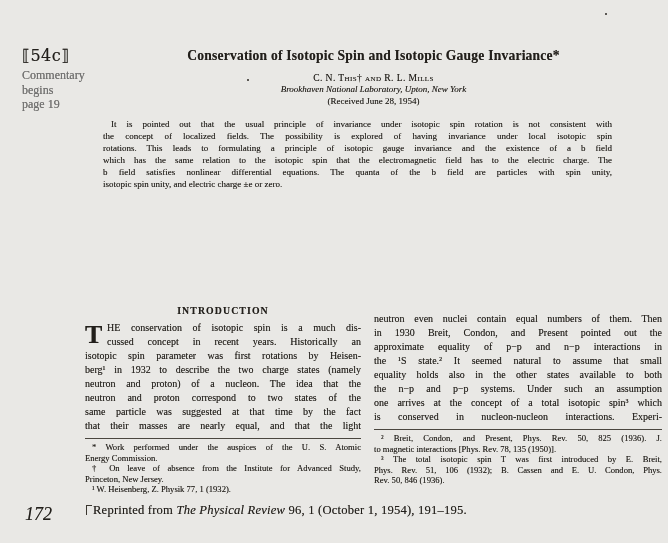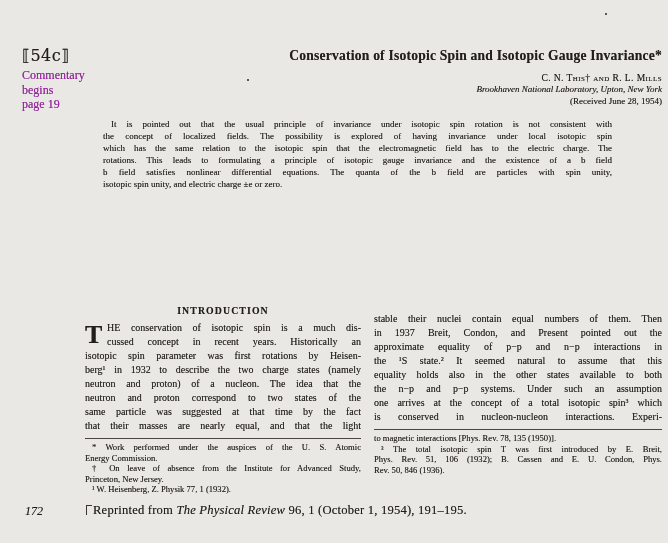--- a/index.html
+++ b/index.html
@@ -10,24 +10,24 @@
     color:#221f1b;
     text-shadow:0 0 .5px rgba(40,36,30,.55);
   }
   .abs{position:absolute;}
 
   
   .paper-number{
     left:22px;top:46px;font-size:16px;letter-spacing:.5px;
     font-family:"DejaVu Serif","Liberation Serif",serif;
   }
-  .margin-note{left:22px;top:68px;font-size:12px;line-height:14.6px;color:#a21caf;}
+  .margin-note{left:22px;top:68px;font-size:12px;line-height:14.6px;color:#737373;}
 
   
-  .headblock{left:85px;top:48px;width:577px;text-align:right;}
+  .headblock{left:85px;top:48px;width:577px;text-align:center;}
   .title{font-size:13.6px;font-weight:bold;letter-spacing:.2px;}
   .authors{margin-top:8px;font-size:9.6px;font-variant:small-caps;letter-spacing:.4px;}
   .affil{font-size:9px;font-style:italic;margin-top:1px;}
   .received{font-size:9px;margin-top:2px;}
 
   
   .abstract{left:103px;top:118px;width:509px;font-size:9px;line-height:12.1px;}
   .jline{text-align:justify;text-align-last:justify;white-space:normal;}
   .jline.last{text-align-last:left;}
   .indent1{text-indent:8px;}
@@ -41,21 +41,21 @@
   .col-right .bodytext{margin-top:10px;}
   .dropcap{
     position:absolute;left:0;top:1px;font-size:26px;line-height:26px;font-weight:bold;
   }
   .dc-indent{padding-left:22px;}
   .fnrule{border-top:1px solid #4a463f;height:0;margin-top:5px;}
   .footnotes{font-size:8.6px;line-height:10.6px;margin-top:3px;}
   .fn-first{text-indent:7px;}
 
   
-  .page-number{left:25px;top:504px;font-size:12px;font-style:italic;}
+  .page-number{left:25px;top:504px;font-size:18px;font-style:italic;}
   .reprint{left:86px;top:503px;font-size:12.6px;letter-spacing:.2px;text-align:right;}
   .reprint .it{font-style:italic;}
   .artifact-corner{
     display:inline-block;width:5px;height:9px;margin-right:1px;
     border-left:1.5px solid #3a362f;border-top:1.5px solid #3a362f;vertical-align:-1px;
   }
   .dot{position:absolute;background:#2b2823;border-radius:50%;}
   .dot-a{left:605px;top:13px;width:2px;height:2px;}
   .dot-b{left:247px;top:79px;width:2px;height:2px;}
 </style>
@@ -72,22 +72,22 @@
 <div class="abs headblock">
   <div class="title">Conservation of Isotopic Spin and Isotopic Gauge Invariance*</div>
   <div class="authors">C. N. This† and R. L. Mills</div>
   <div class="affil">Brookhaven National Laboratory, Upton, New York</div>
   <div class="received">(Received June 28, 1954)</div>
 </div>
 
 <div class="abs abstract">
   <div class="jline indent1">It is pointed out that the usual principle of invariance under isotopic spin rotation is not consistent with</div>
   <div class="jline">the concept of localized fields. The possibility is explored of having invariance under local isotopic spin</div>
+  <div class="jline">rotations. This leads to formulating a principle of isotopic gauge invariance and the existence of a b field</div>
   <div class="jline">which has the same relation to the isotopic spin that the electromagnetic field has to the electric charge. The</div>
-  <div class="jline">rotations. This leads to formulating a principle of isotopic gauge invariance and the existence of a b field</div>
   <div class="jline">b field satisfies nonlinear differential equations. The quanta of the b field are particles with spin unity,</div>
   <div class="jline last">isotopic spin unity, and electric charge ±e or zero.</div>
 </div>
 
 <div class="abs col-left">
   <div class="section-heading">INTRODUCTION</div>
   <div class="bodytext">
     <span class="dropcap">T</span>
     <div class="jline dc-indent">HE conservation of isotopic spin is a much dis-</div>
     <div class="jline dc-indent">cussed concept in recent years. Historically an</div>
@@ -103,31 +103,32 @@
     <div class="jline fn-first">* Work performed under the auspices of the U. S. Atomic</div>
     <div class="jline last">Energy Commission.</div>
     <div class="jline fn-first">† On leave of absence from the Institute for Advanced Study,</div>
     <div class="jline last">Princeton, New Jersey.</div>
     <div class="jline last fn-first">¹ W. Heisenberg, Z. Physik 77, 1 (1932).</div>
   </div>
 </div>
 
 <div class="abs col-right">
   <div class="bodytext">
-    <div class="jline">stable their nuclei contain equal numbers of them. Then</div>
-    <div class="jline">in 1937 Breit, Condon, and Present pointed out the</div>
+    <div class="jline">neutron even nuclei contain equal numbers of them. Then</div>
+    <div class="jline">in 1930 Breit, Condon, and Present pointed out the</div>
     <div class="jline">approximate equality of p−p and n−p interactions in</div>
-    <div class="jline">the ¹S state.² It seemed natural to assume that this</div>
+    <div class="jline">the ¹S state.² It seemed natural to assume that small</div>
     <div class="jline">equality holds also in the other states available to both</div>
     <div class="jline">the n−p and p−p systems. Under such an assumption</div>
     <div class="jline">one arrives at the concept of a total isotopic spin³ which</div>
     <div class="jline">is conserved in nucleon-nucleon interactions. Experi-</div>
   </div>
   <div class="fnrule"></div>
   <div class="footnotes">
+    <div class="jline fn-first">² Breit, Condon, and Present, Phys. Rev. 50, 825 (1936). J.</div>
     <div class="jline last">to magnetic interactions [Phys. Rev. 78, 135 (1950)].</div>
     <div class="jline fn-first">³ The total isotopic spin T was first introduced by E. Breit,</div>
     <div class="jline">Phys. Rev. 51, 106 (1932); B. Cassen and E. U. Condon, Phys.</div>
     <div class="jline last">Rev. 50, 846 (1936).</div>
   </div>
 </div>
 
 <div class="abs page-number">172</div>
 <div class="abs reprint">
   <span class="artifact-corner"></span><span>Reprinted from </span><span class="it">The Physical Review</span><span> 96, 1 (October 1, 1954), 191–195.</span>

